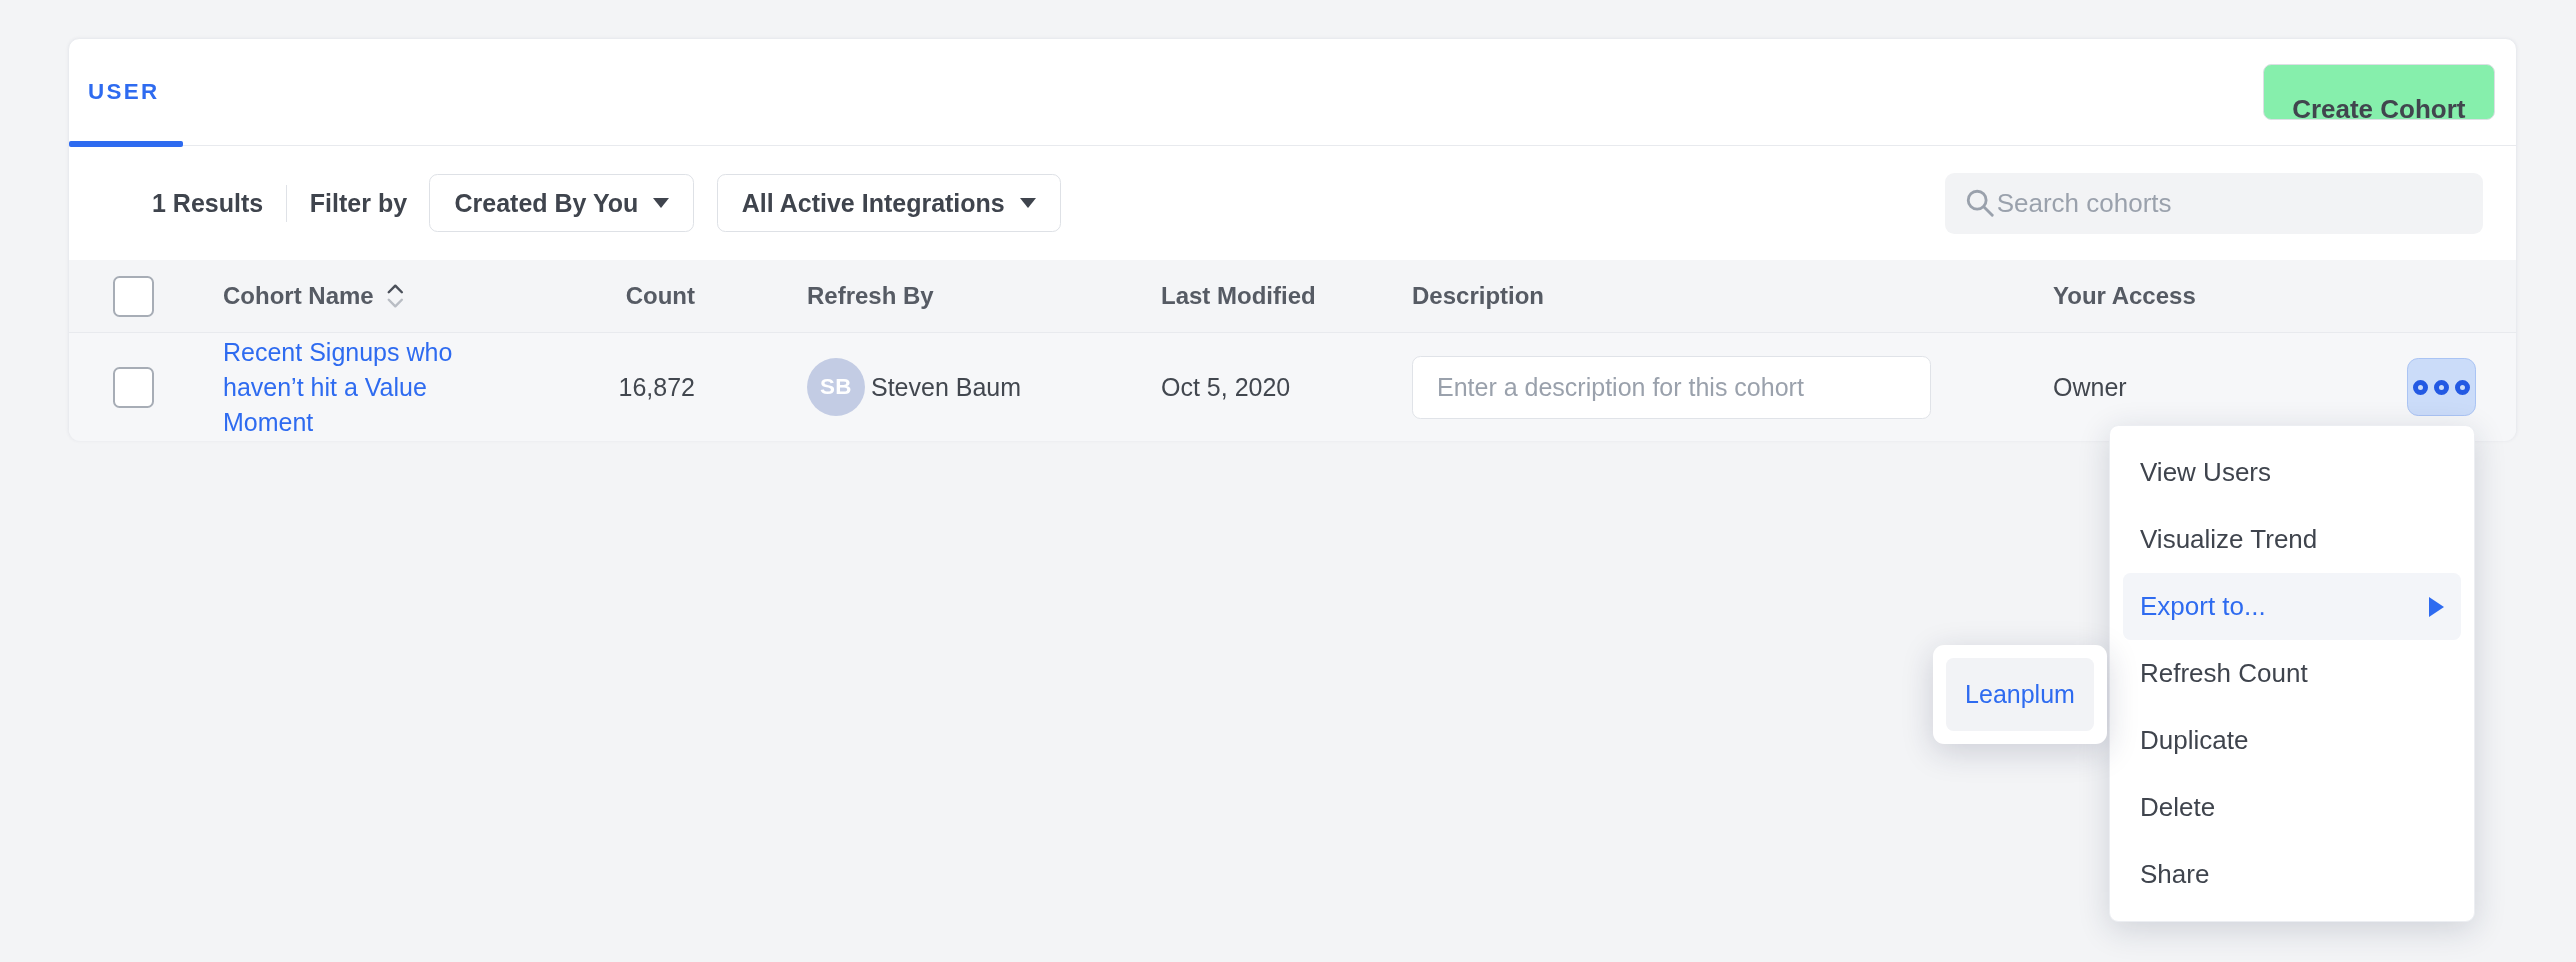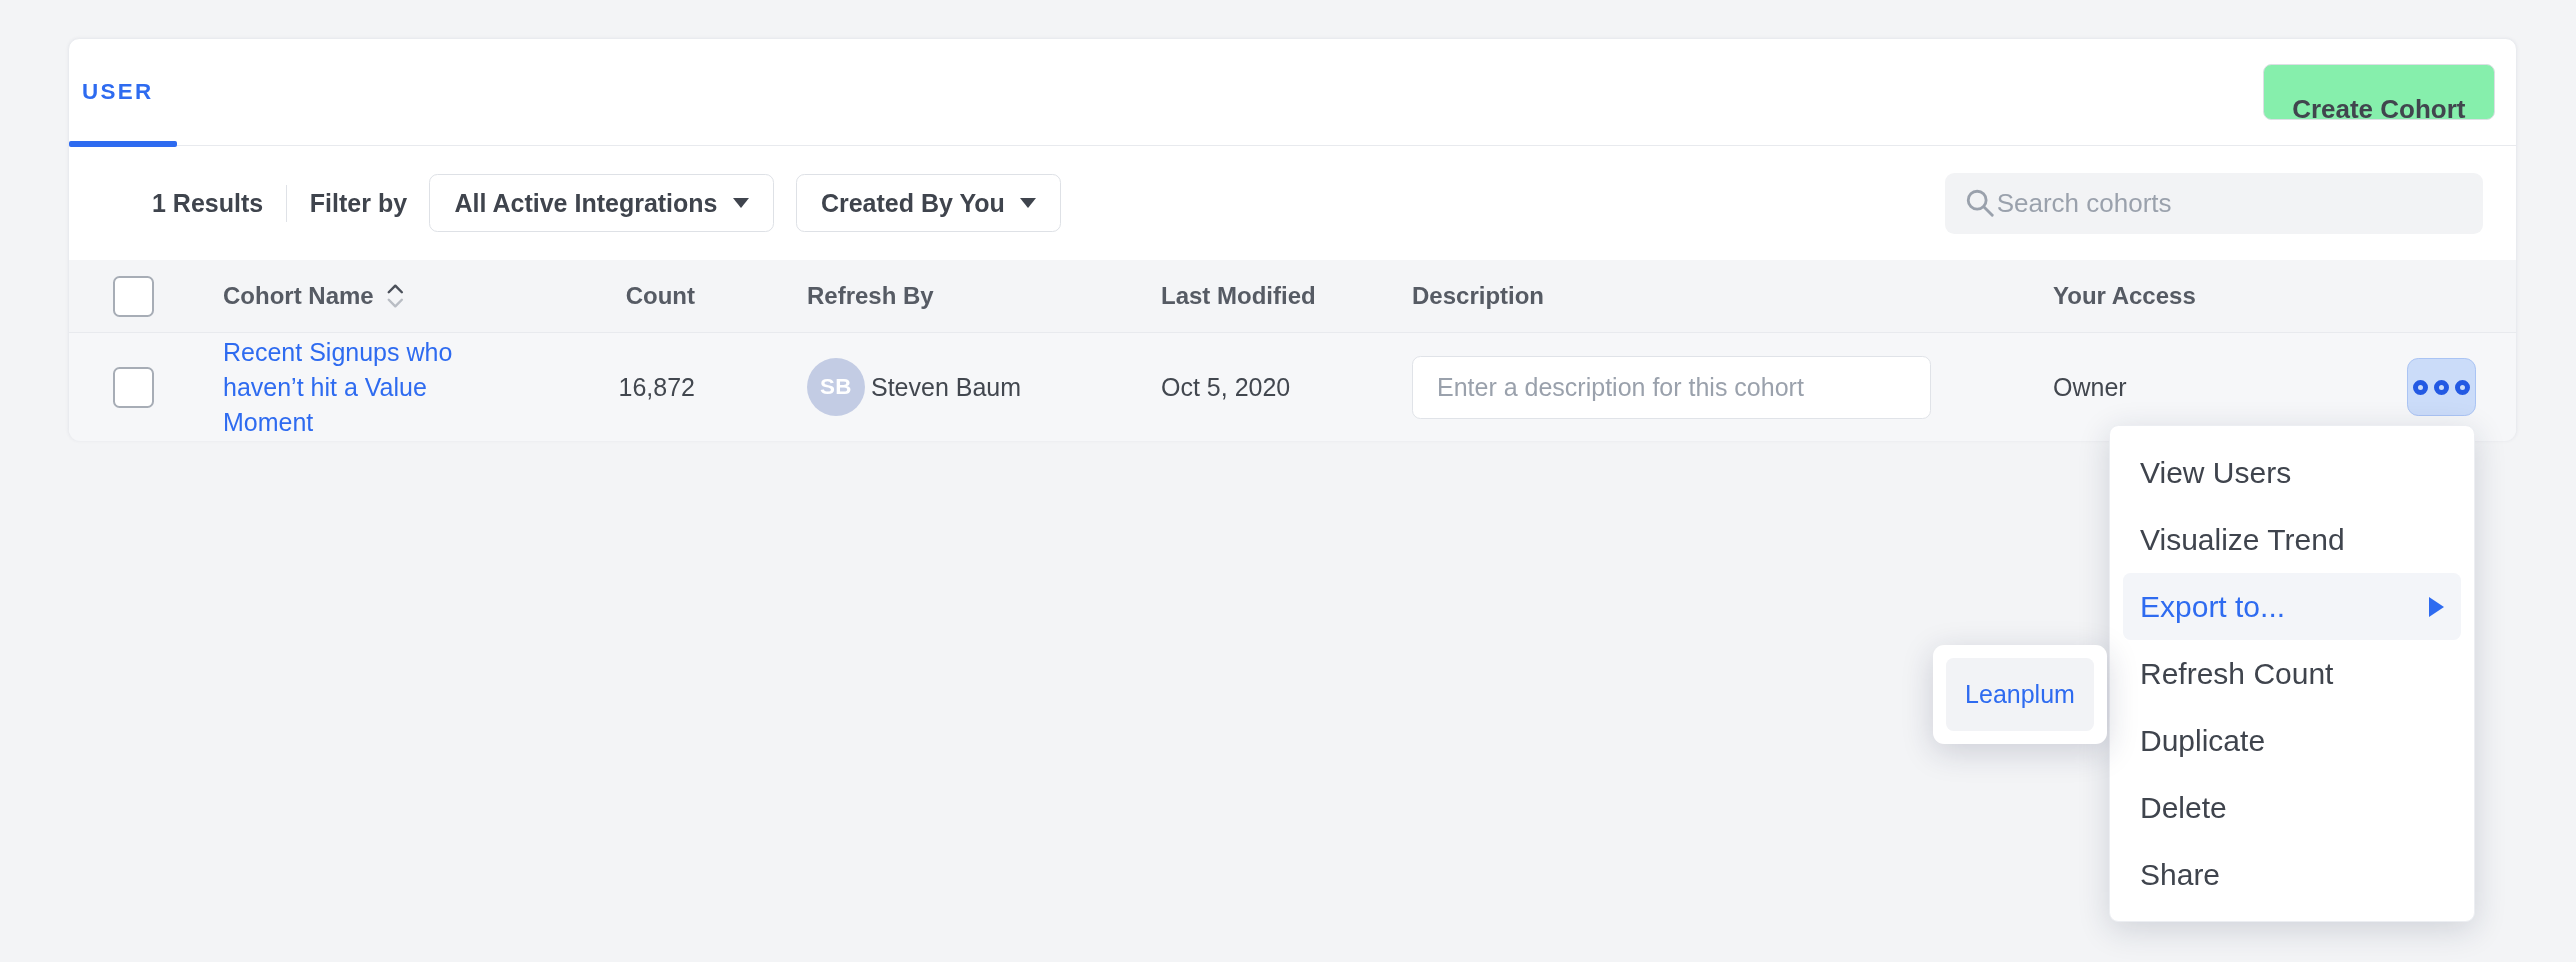--- a/index.html
+++ b/index.html
@@ -29,21 +29,21 @@
     display: flex;
     align-items: center;
     border-bottom: 1.9px solid #e8eaee;
     position: relative;
   }
   .tab {
     position: relative;
     height: 100%;
     display: flex;
     align-items: center;
-    padding: 0 24px 0 13px;
+    padding: 0 24px 0 19px;
     font-size: 22.4px;
     font-weight: 700;
     letter-spacing: 2.3px;
     color: #2e6bf0;
     cursor: pointer;
   }
   .tab .underline {
     position: absolute;
     left: 0; right: 0; bottom: -1.9px;
     height: 5.6px;
@@ -227,21 +227,21 @@
     padding: 13px 0;
     z-index: 20;
   }
   .menu-item {
     height: 67px;
     margin: 0 13px;
     padding: 0 17px;
     border-radius: 7.5px;
     display: flex;
     align-items: center;
-    font-size: 30px;
+    font-size: 26px;
     color: #3f444d;
     cursor: pointer;
     text-align: center;
   }
   .menu-item.highlighted {
     background: #f3f5f9;
     color: #2e6bf0;
   }
   .submenu-arrow {
     margin-left: auto;
@@ -290,25 +290,25 @@
       </svg>
       <span>Create Cohort</span>
     </button>
   </div>
 
   <div class="filter-row">
     <span class="results-count">1 Results</span>
     <span class="v-divider"></span>
     <span class="filter-by-label">Filter by</span>
     <button class="dropdown">
-      <span>All Active Integrations</span>
+      <span>Created By You</span>
       <span class="caret-down"></span>
     </button>
     <button class="dropdown">
-      <span>Created By You</span>
+      <span>All Active Integrations</span>
       <span class="caret-down"></span>
     </button>
     <div class="search-box">
       <svg width="32" height="32" viewBox="0 0 34 34">
         <circle cx="14" cy="14" r="9.5" stroke="#9aa1ac" stroke-width="3" fill="none"></circle>
         <path d="M21 21 L30 30" stroke="#9aa1ac" stroke-width="3" stroke-linecap="round"></path>
       </svg>
       <input type="text" placeholder="Search cohorts" style="">
     </div>
   </div>

